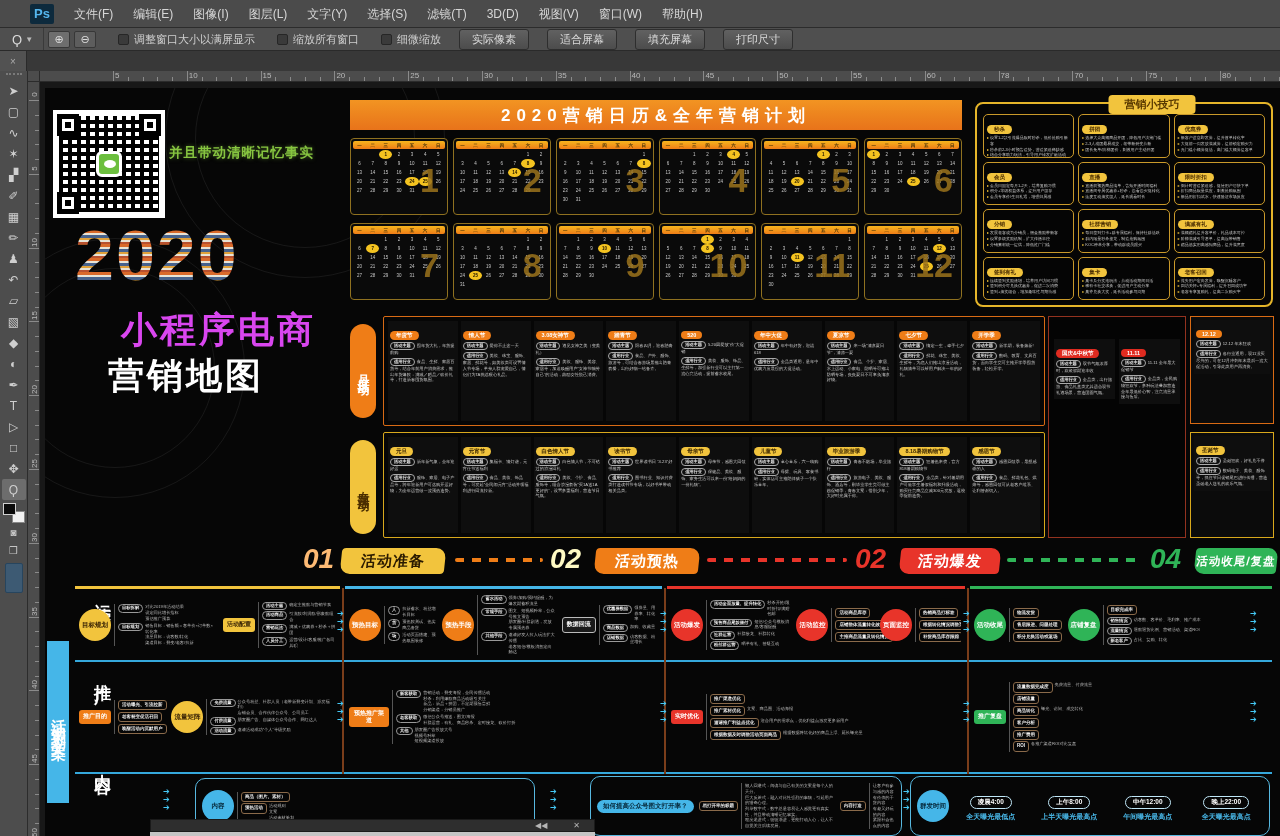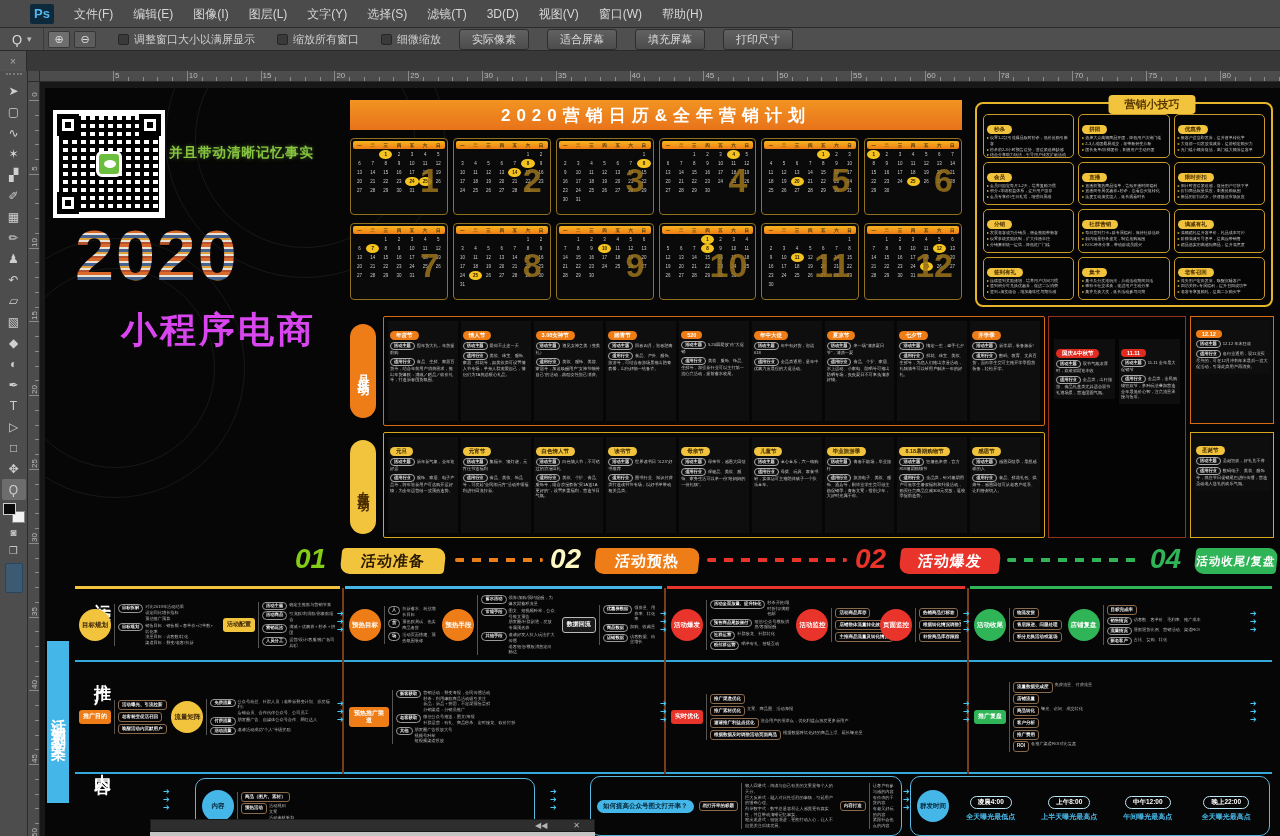--- a/index.html
+++ b/index.html
@@ -381,20 +381,21 @@
             </div>
           <div class="qr-eye" style="left:-2px;bottom:-2px;">
               <i></i>
             </div>
           <div id="wechat-dot"></div>
         </div>
       </div>
       <div id="qr-caption">并且带动清晰记忆事实</div>
       <div id="year">2020</div>
       <div id="title1">小程序电商</div>
+      <div id="title2">营销地图</div>
 
       <div id="banner">2020营销日历&amp;全年营销计划</div>
       <div id="calgrid">
           <div class="cal">
             <div class="cal-head">
               <span>一</span>
               <span>二</span>
               <span>三</span>
               <span>四</span>
               <span>五</span>
@@ -1123,21 +1124,21 @@
           </div>
         </div>
       <div id="card-1212">
           <div class="ev-card"><div class="ev-title o">12.12</div><div class="ev-row"><span class="ev-tag">活动主题</span><span>12.12 年末狂欢</span></div><div class="ev-row"><span class="ev-tag">适用行业</span><span>各行业通用，双11没买尽兴的，可在12月冲刺年末最后一波大促活动，引导此类用户再消费。</span></div></div>
         </div>
       <div id="card-xmas">
           <div class="ev-card"><div class="ev-title y">圣诞节</div><div class="ev-row"><span class="ev-tag">活动主题</span><span>圣诞狂欢，好礼兑不停</span></div><div class="ev-row"><span class="ev-tag">适用行业</span><span>数码电子、美妆、服饰等，抓住节日促销尾巴进行传播，营造圣诞老人送礼的欢乐气氛。</span></div></div>
         </div>
 
       <div id="phases">
-          <div class="phase-num" style="left: 250px; color: #84cc16;">01</div>
+          <div class="phase-num" style="left: 258px; color: #fdba74;">01</div>
           <div class="phase-banner" style="left: 296px; width: 104px; background: rgb(242, 196, 61); color: rgb(42, 26, 0); font-size: 15px;">活动准备</div>
           <div class="phase-dash" style="left: 410px; width: 88px; background: repeating-linear-gradient(90deg, rgb(239, 125, 23) 0px, rgb(239, 125, 23) 9px, transparent 9px, transparent 17px);"></div>
           <div class="phase-num" style="left: 505px; color: #fef9c3;">02</div>
           <div class="phase-banner" style="left: 550px; width: 104px; background: rgb(239, 125, 23); color: rgb(255, 255, 255); font-size: 15px;">活动预热</div>
           <div class="phase-dash" style="left: 662px; width: 140px; background: repeating-linear-gradient(90deg, rgb(232, 52, 42) 0px, rgb(232, 52, 42) 9px, transparent 9px, transparent 17px);"></div>
           <div class="phase-num" style="left: 810px; color: rgb(232, 52, 42);">02</div>
           <div class="phase-banner" style="left: 855px; width: 100px; background: rgb(232, 52, 42); color: rgb(255, 255, 255); font-size: 15px;">活动爆发</div>
           <div class="phase-dash" style="left: 962px; width: 135px; background: repeating-linear-gradient(90deg, rgb(47, 180, 87) 0px, rgb(47, 180, 87) 9px, transparent 9px, transparent 17px);"></div>
           <div class="phase-num" style="left: 1105px; color: rgb(47, 180, 87);">04</div>
           <div class="phase-banner" style="left: 1150px; width: 82px; background: rgb(47, 180, 87); color: rgb(255, 255, 255); font-size: 11.5px;">活动收尾/复盘</div>

